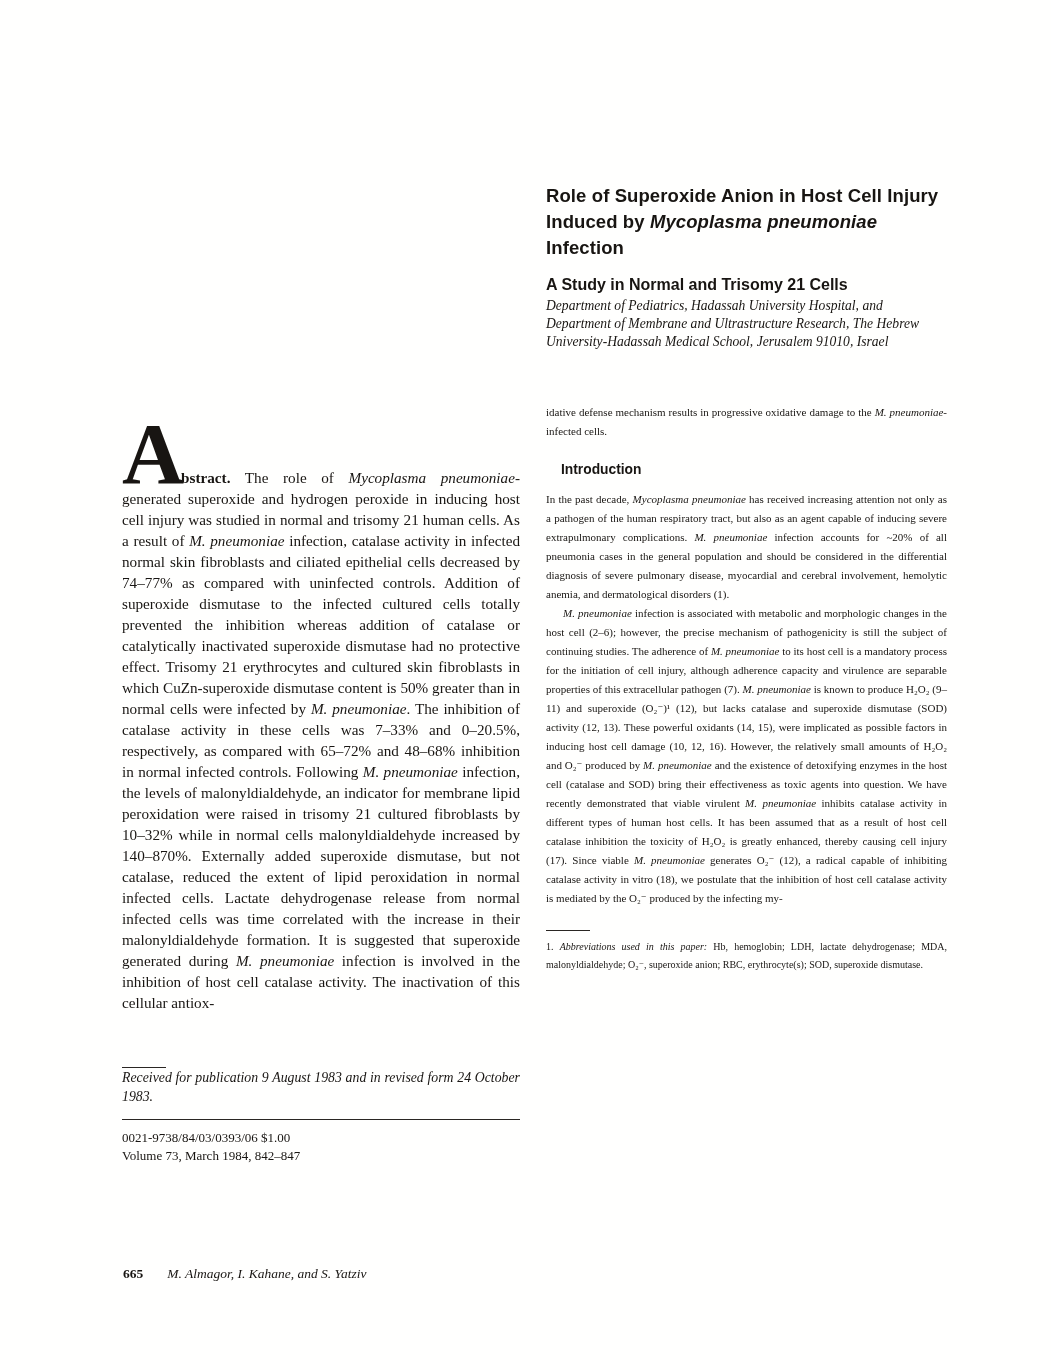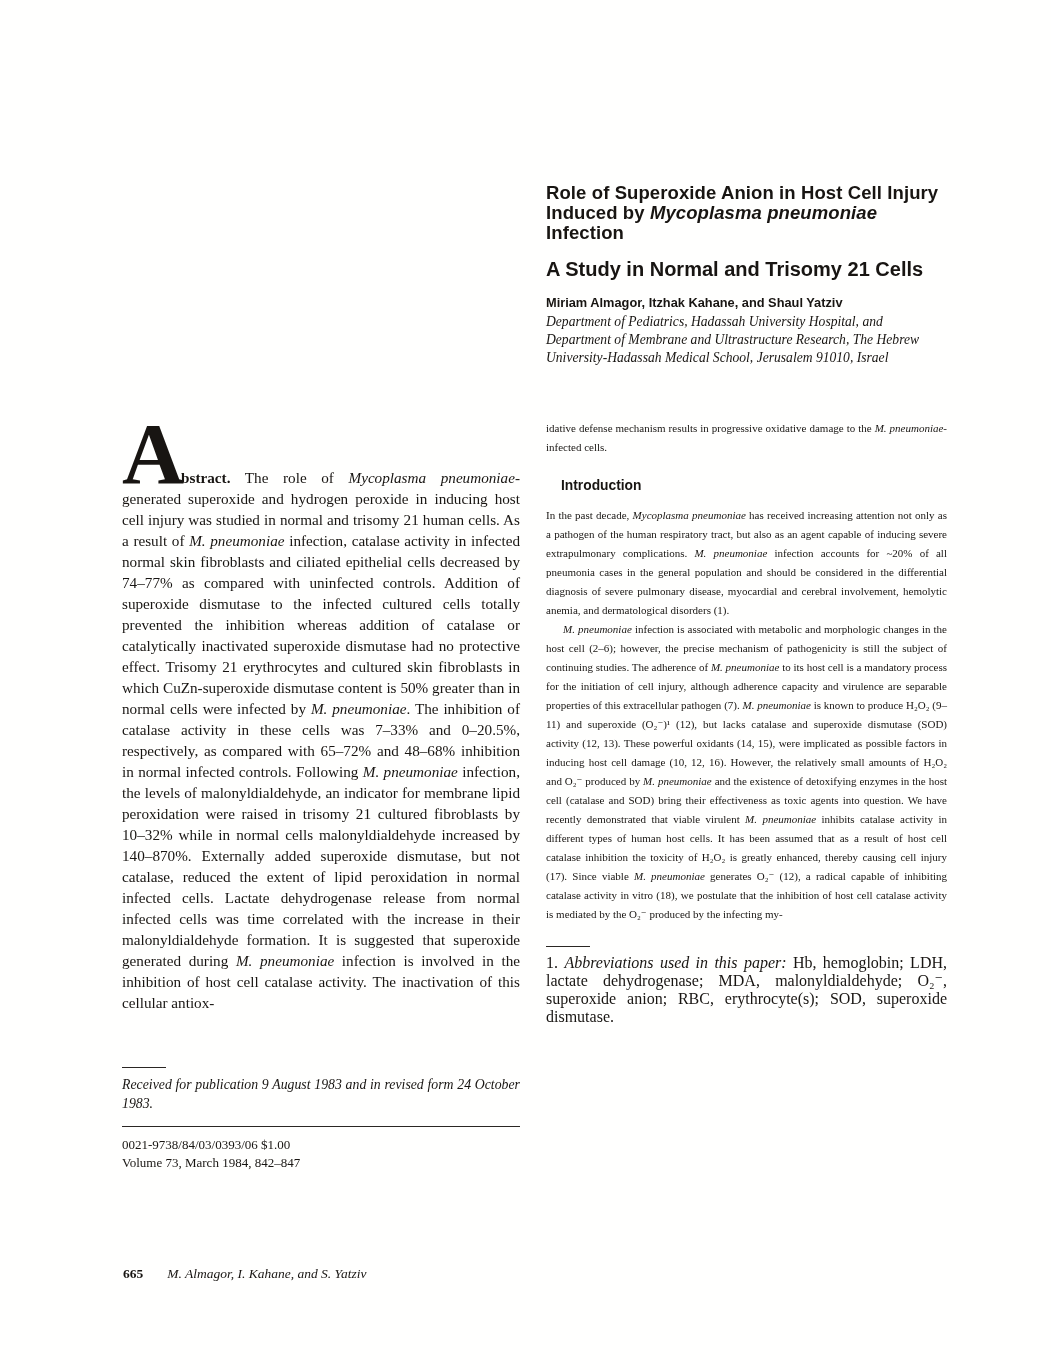--- a/index.html
+++ b/index.html
@@ -37,21 +37,20 @@
 
   .short-rule {
     width: 44px;
     border-top: 1.4px solid #2a2623;
   }
   .rule-received { margin-top: 54px; }
   .received {
     font-style: italic;
     font-size: 13.8px;
     line-height: 19px;
-    margin-top: 7px;
     text-align: justify;
   }
   .long-rule {
     border-top: 1.4px solid #2a2623;
     margin-top: 13px;
   }
   .journal {
     margin-top: 9px;
     font-size: 13px;
     line-height: 17.5px;
@@ -60,27 +59,27 @@
   
   .col-right {
     position: absolute;
     left: 546px;
     top: 183px;
     width: 401px;
   }
   .title {
     font-family: "Liberation Sans", "DejaVu Sans", sans-serif;
     font-size: 18.5px;
-    line-height: 20px;
+    line-height: 26px;
     font-weight: bold;
     letter-spacing: 0.1px;
   }
   .subtitle {
     font-family: "Liberation Sans", "DejaVu Sans", sans-serif;
-    font-size: 20px;
+    font-size: 16px;
     font-weight: bold;
     margin-top: 15px;
   }
   .authors {
     font-family: "Liberation Sans", "DejaVu Sans", sans-serif;
     font-size: 12.8px;
     font-weight: bold;
     margin-top: 14px;
   }
   .affiliation {
@@ -99,21 +98,21 @@
     font-family: "Liberation Sans", "DejaVu Sans", sans-serif;
     font-size: 13.8px;
     font-weight: bold;
     margin-top: 21px;
     padding-left: 15px;
   }
   .para-first { margin-top: 13px; }
   .indent { text-indent: 17px; }
   .rule-footnote { margin-top: 22px; }
   .footnote {
-    font-size: 16px;
+    font-size: 10px;
     line-height: 18px;
     margin-top: 7px;
     text-align: justify;
   }
 
   
   .footer {
     position: absolute;
     left: 123px;
     top: 1266px;
@@ -136,21 +135,20 @@
     <div class="long-rule"></div>
     <div class="journal">
       <p>0021-9738/84/03/0393/06  $1.00</p>
       <p>Volume 73, March 1984, 842–847</p>
     </div>
   </div>
 
   <div class="col-right">
     <h1 class="title">Role of Superoxide Anion in Host Cell Injury Induced by <i>Mycoplasma pneumoniae</i> Infection</h1>
     <h2 class="subtitle">A Study in Normal and Trisomy 21 Cells</h2>
-    <p class="authors">Miriam Almagor, Itzhak Kahane, and Shaul Yatziv</p>
     <p class="affiliation">Department of Pediatrics, Hadassah University Hospital, and Department of Membrane and Ultrastructure Research, The Hebrew University-Hadassah Medical School, Jerusalem 91010, Israel</p>
 
     <p class="body-text continuation">idative defense mechanism results in progressive oxidative damage to the <i>M. pneumoniae-</i>infected cells.</p>
 
     <h3 class="section-heading">Introduction</h3>
     <p class="body-text para-first">In the past decade, <i>Mycoplasma pneumoniae</i> has received increasing attention not only as a pathogen of the human respiratory tract, but also as an agent capable of inducing severe extrapulmonary complications. <i>M. pneumoniae</i> infection accounts for ~20% of all pneumonia cases in the general population and should be considered in the differential diagnosis of severe pulmonary disease, myocardial and cerebral involvement, hemolytic anemia, and dermatological disorders (1).</p>
     <p class="body-text indent"><i>M. pneumoniae</i> infection is associated with metabolic and morphologic changes in the host cell (2–6); however, the precise mechanism of pathogenicity is still the subject of continuing studies. The adherence of <i>M. pneumoniae</i> to its host cell is a mandatory process for the initiation of cell injury, although adherence capacity and virulence are separable properties of this extracellular pathogen (7). <i>M. pneumoniae</i> is known to produce H₂O₂ (9–11) and superoxide (O₂⁻)¹ (12), but lacks catalase and superoxide dismutase (SOD) activity (12, 13). These powerful oxidants (14, 15), were implicated as possible factors in inducing host cell damage (10, 12, 16). However, the relatively small amounts of H₂O₂ and O₂⁻ produced by <i>M. pneumoniae</i> and the existence of detoxifying enzymes in the host cell (catalase and SOD) bring their effectiveness as toxic agents into question. We have recently demonstrated that viable virulent <i>M. pneumoniae</i> inhibits catalase activity in different types of human host cells. It has been assumed that as a result of host cell catalase inhibition the toxicity of H₂O₂ is greatly enhanced, thereby causing cell injury (17). Since viable <i>M. pneumoniae</i> generates O₂⁻ (12), a radical capable of inhibiting catalase activity in vitro (18), we postulate that the inhibition of host cell catalase activity is mediated by the O₂⁻ produced by the infecting my-</p>
 
     <div class="short-rule rule-footnote"></div>
     <p class="footnote">1. <i>Abbreviations used in this paper:</i> Hb, hemoglobin; LDH, lactate dehydrogenase; MDA, malonyldialdehyde; O₂⁻, superoxide anion; RBC, erythrocyte(s); SOD, superoxide dismutase.</p>

